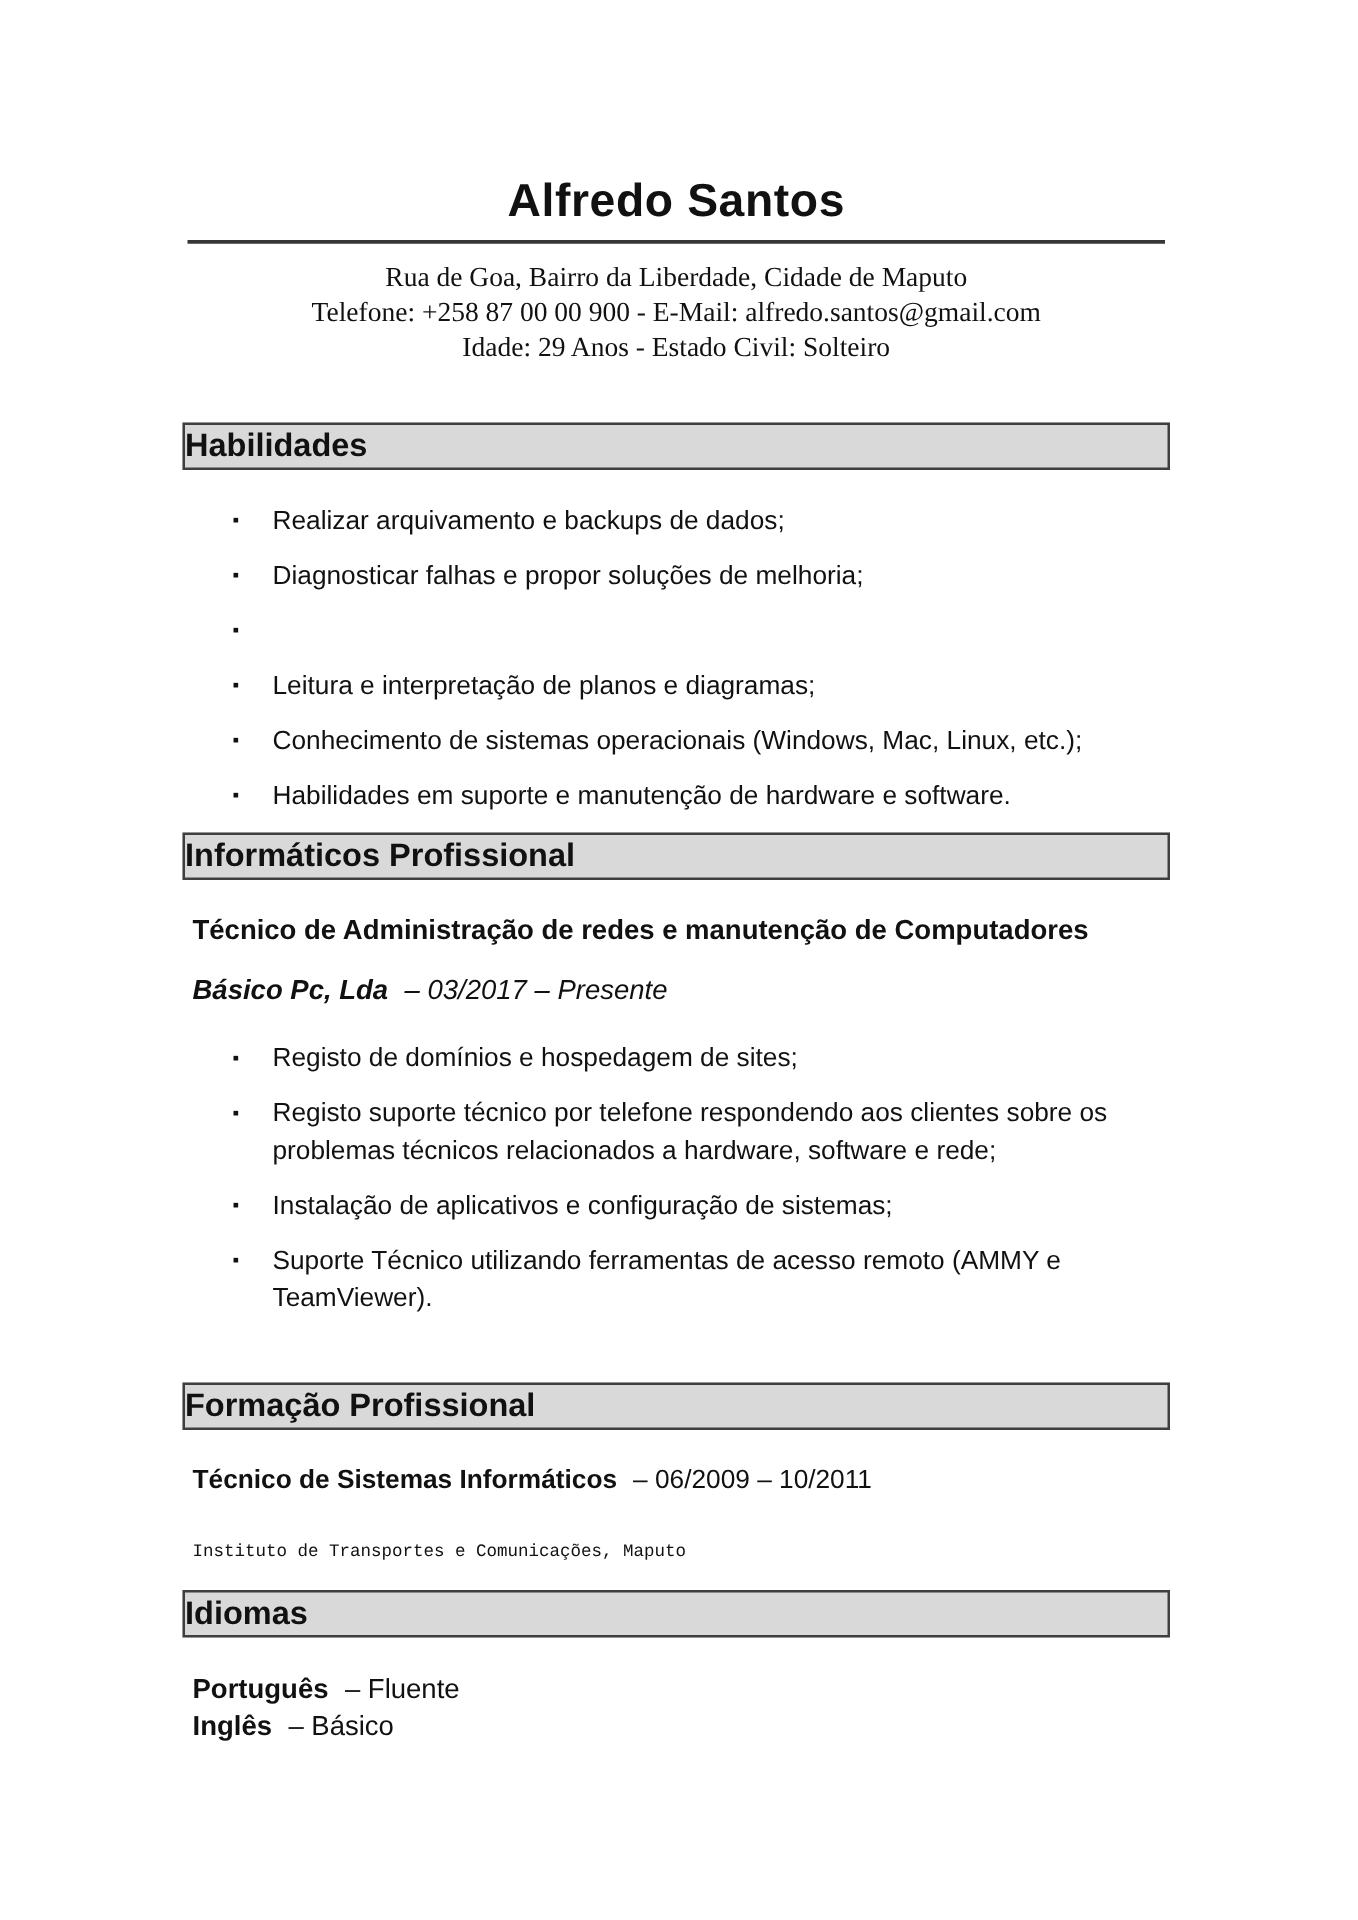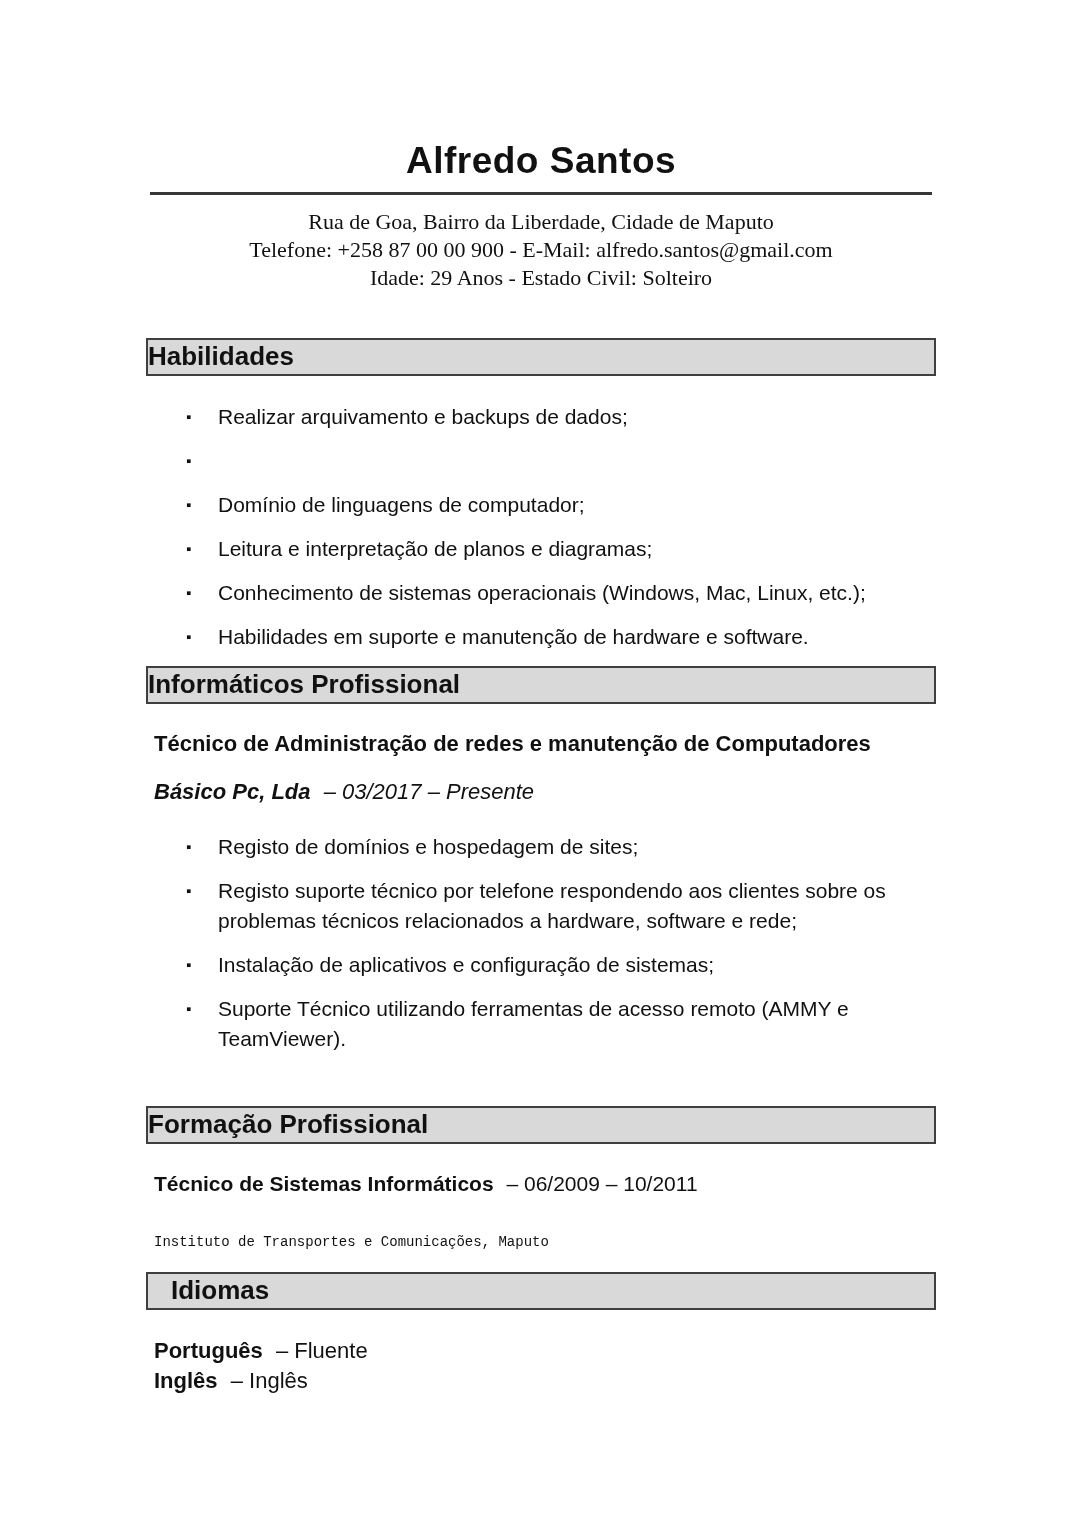--- a/index.html
+++ b/index.html
@@ -47,21 +47,21 @@
     border:2px solid var(--bar-border);
     background:var(--bar-background);
     font-size:26px;
     line-height:31px;
     font-weight:700;
     padding:1px 0 2px 0;
   }
   .bar-skills{margin-top:46px;}
   .bar-experience{margin-top:6px;}
   .bar-education{margin-top:52px;}
-  .bar-languages{margin-top:16px;padding-left:23px;}
+  .bar-languages{margin-top:16px;}
   
   .blist{
     list-style:none;
     margin:26px 0 0 0;
     padding:0 0 0 40px;
   }
   .blist li{
     display:flex;
     align-items:flex-start;
     margin:0 0 14px 0;
@@ -129,24 +129,24 @@
     <div class="bar bar-skills">
       <span>Habilidades</span>
     </div>
     <ul class="blist">
       <li>
         <span class="blt">▪</span>
         <span class="btxt">Realizar arquivamento e backups de dados;</span>
       </li>
       <li>
         <span class="blt">▪</span>
-      </li>
-      <li>
-        <span class="blt">▪</span>
-        <span class="btxt">Domínio de linguagens de computador;</span>
+        <span class="btxt">Diagnosticar falhas e propor soluções de melhoria;</span>
+      </li>
+      <li>
+        <span class="blt">▪</span>
       </li>
       <li>
         <span class="blt">▪</span>
         <span class="btxt">Leitura e interpretação de planos e diagramas;</span>
       </li>
       <li>
         <span class="blt">▪</span>
         <span class="btxt">Conhecimento de sistemas operacionais (Windows, Mac, Linux, etc.);</span>
       </li>
       <li>
@@ -200,18 +200,18 @@
     <div class="bar bar-languages">
       <span>Idiomas</span>
     </div>
     <div class="lang-block">
       <p class="lang-line">
         <span class="bold">Português</span>
         <span class="gap">– Fluente</span>
       </p>
       <p class="lang-line">
         <span class="bold">Inglês</span>
-        <span class="gap">– Inglês</span>
+        <span class="gap">– Básico</span>
       </p>
     </div>
   </section>
 
 </div>
 
 </body></html>

